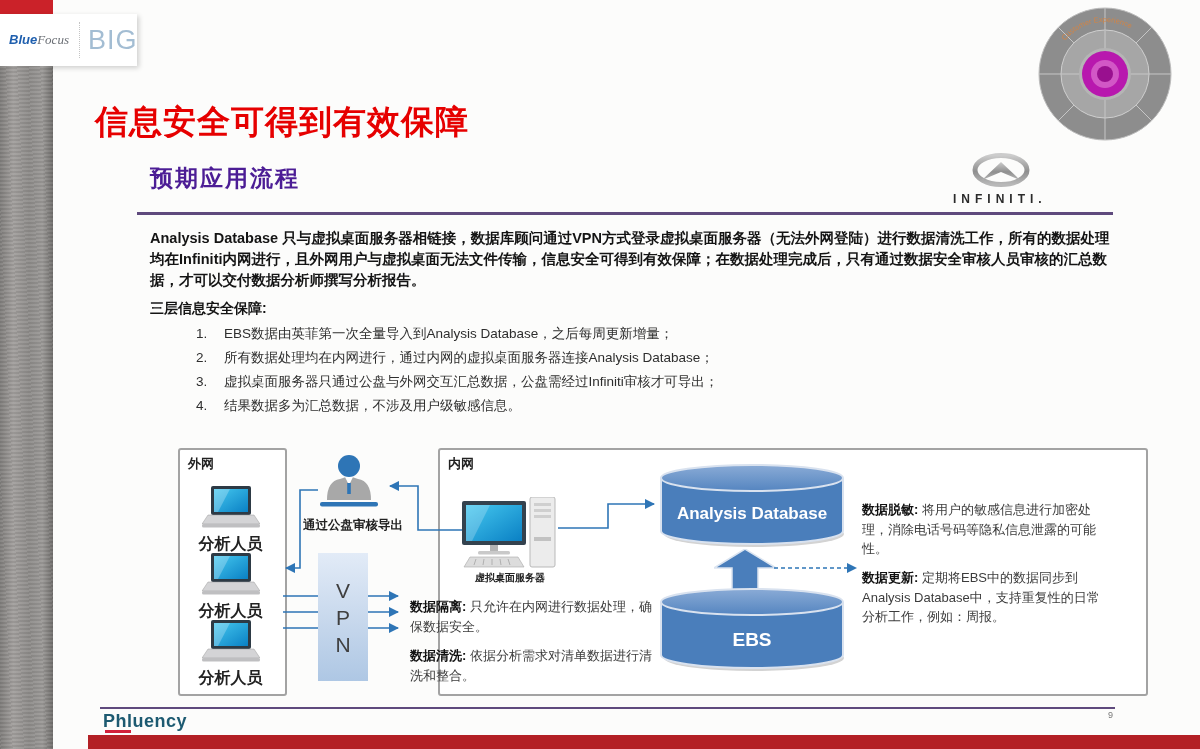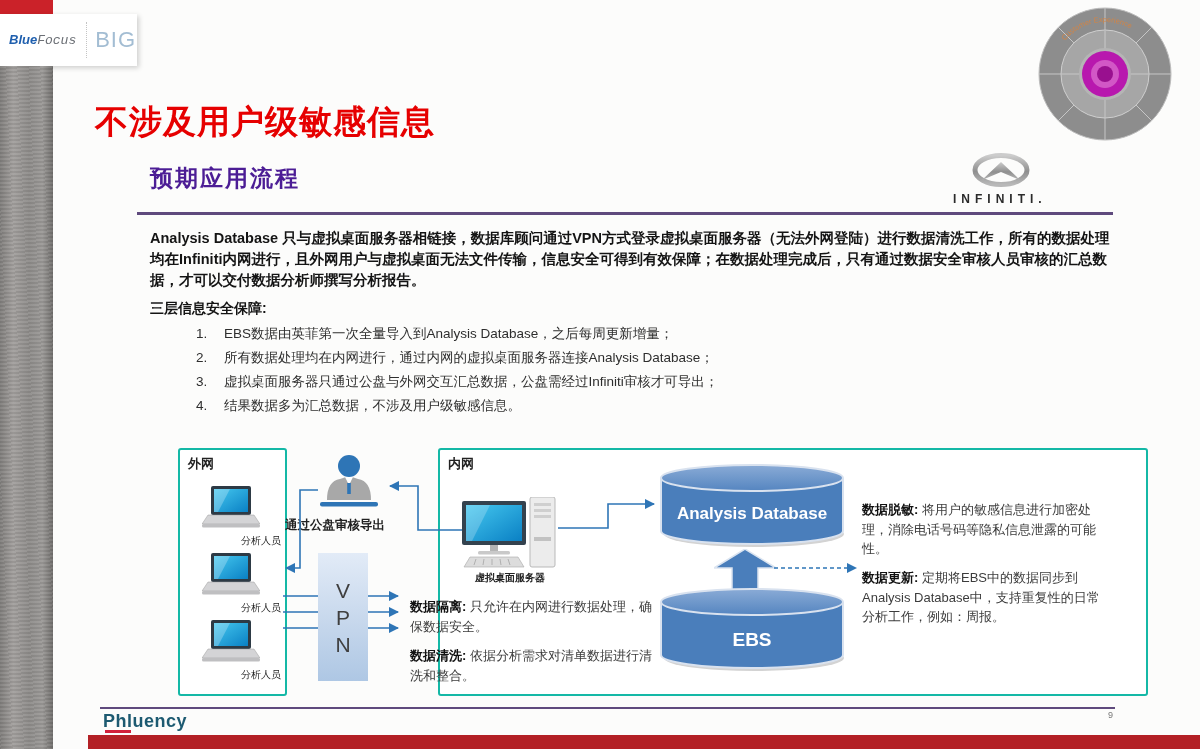--- a/index.html
+++ b/index.html
@@ -8,23 +8,23 @@
     background:#fcfcfb;font-family:"Liberation Sans",sans-serif;color:#1a1a1a;
   }
   .abs{position:absolute;}
 
   
   .corner-red{left:0;top:0;width:53px;height:14px;background:#cb2229;}
   .logo-box{left:0;top:14px;width:137px;height:52px;background:#ffffff;
     box-shadow:2px 2px 5px rgba(0,0,0,.18);display:flex;align-items:center;}
   .bluefocus{margin-left:9px;font-size:13px;white-space:nowrap;}
   .bf-blue{color:#1f5fae;font-weight:bold;font-style:italic;}
-  .bf-focus{color:#6b6f75;font-style:italic;font-family:Liberation Mono, monospace;}
+  .bf-focus{color:#6b6f75;font-style:italic;font-family:Liberation Serif, serif;}
   .logo-divider{width:0;height:36px;border-left:1px dotted #c4c4c4;margin:0 8px 0 10px;}
-  .big-logo{color:#a3bdd3;font-size:22px;letter-spacing:1px;font-weight:400;}
+  .big-logo{color:#a3bdd3;font-size:27px;letter-spacing:1px;font-weight:400;}
 
   
   .gray-bar{left:0;top:66px;width:53px;height:683px;
     background:linear-gradient(90deg,#7f7d7b 0%,#a29f9d 25%,#8d8b89 55%,#9b9997 80%,#6f6d6b 100%);}
   .gray-bar::after{content:"";position:absolute;inset:0;
     background:repeating-linear-gradient(175deg,rgba(255,255,255,.06) 0 2px,rgba(0,0,0,.05) 2px 4px);}
 
   
   .page-title{left:95px;top:100px;font-size:33px;font-weight:bold;color:#e60000;letter-spacing:1px;}
   .sub-title{left:150px;top:163px;font-size:23px;font-weight:bold;color:#4c1d95;letter-spacing:2px;}
@@ -38,29 +38,29 @@
 
   
   .intro-par{left:150px;top:228px;width:962px;font-size:14.5px;font-weight:bold;
     line-height:21px;color:#141414;}
   .list-title{left:150px;top:300px;font-size:14px;font-weight:bold;color:#141414;text-align:center;}
   .sec-list{left:196px;top:326px;width:760px;font-size:13.5px;color:#2e2e2e;}
   .sec-item{display:flex;margin-bottom:9px;line-height:15px;}
   .sec-num{width:28px;flex:0 0 28px;}
 
   
-  .net-box{background:#ffffff;border:2px solid #14b8a6;border-radius:3px;z-index:1;}
+  .net-box{background:#ffffff;border:2px solid #a3a3a3;border-radius:3px;z-index:1;}
   .ext-box{left:178px;top:448px;width:105px;height:244px;}
   .int-box{left:400px;top:448px;width:706px;height:244px;margin-left:38px;}
   .net-label{position:absolute;left:8px;top:5px;font-size:13px;font-weight:bold;color:#222;}
   .laptop{position:absolute;left:22px;width:58px;}
-  .analyst-label{position:absolute;left:0;width:101px;text-align:right;
-    font-size:10px;font-weight:normal;color:#222;}
+  .analyst-label{position:absolute;left:0;width:101px;text-align:center;
+    font-size:16px;font-weight:bold;color:#222;}
   .person-icon{left:320px;top:454px;z-index:3;}
-  .export-label{left:285px;top:517px;width:104px;font-size:12.5px;font-weight:bold;color:#222;z-index:3;}
+  .export-label{left:285px;top:517px;width:104px;font-size:12.5px;font-weight:bold;color:#222;z-index:3;padding-left:18px;}
   .vpn-box{left:318px;top:553px;width:50px;height:128px;z-index:5;
     background:linear-gradient(180deg,#e2ebf7 0%,#c6d7ec 55%,#aec7e4 100%);
     display:flex;flex-direction:column;align-items:center;justify-content:center;}
   .vpn-letter{font-size:21px;line-height:27px;color:#3f3f3f;}
   .server-icon{left:462px;top:497px;z-index:3;}
   .server-label{left:450px;top:571px;width:120px;text-align:center;
     font-size:10px;font-weight:bold;color:#222;z-index:3;}
   .cylinder{z-index:3;}
   .adb-cyl{left:656px;top:462px;}
   .ebs-cyl{left:656px;top:586px;}
@@ -113,21 +113,21 @@
     <circle cx="68" cy="68" r="26" fill="#b5b5b5"></circle>
     <circle cx="68" cy="68" r="23" fill="#b818ae"></circle>
     <circle cx="68" cy="68" r="14" fill="#d257c6"></circle>
     <circle cx="68" cy="68" r="8" fill="#99108f"></circle>
     <path id="arcTop" d="M 16,68 A 52,52 0 0 1 120,68" fill="none"></path>
     <text font-size="7.5" fill="#d08548" font-family="Liberation Sans, sans-serif">
       <textPath href="#arcTop" startOffset="22%">Customer Experience</textPath>
     </text>
   </svg>
 
-  <div class="abs page-title">不涉及用户级敏感信息</div>
+  <div class="abs page-title">信息安全可得到有效保障</div>
   <div class="abs sub-title">预期应用流程</div>
 
   <svg class="abs infiniti-emblem" width="58" height="36" viewBox="0 0 58 36">
     <defs>
       <linearGradient id="ig" x1="0" y1="0" x2="0" y2="1">
         <stop offset="0" stop-color="#cccccc"></stop>
           <stop offset=".55" stop-color="#8f8f8f"></stop>
           <stop offset="1" stop-color="#b8b8b8"></stop>
       </linearGradient>
     </defs>

